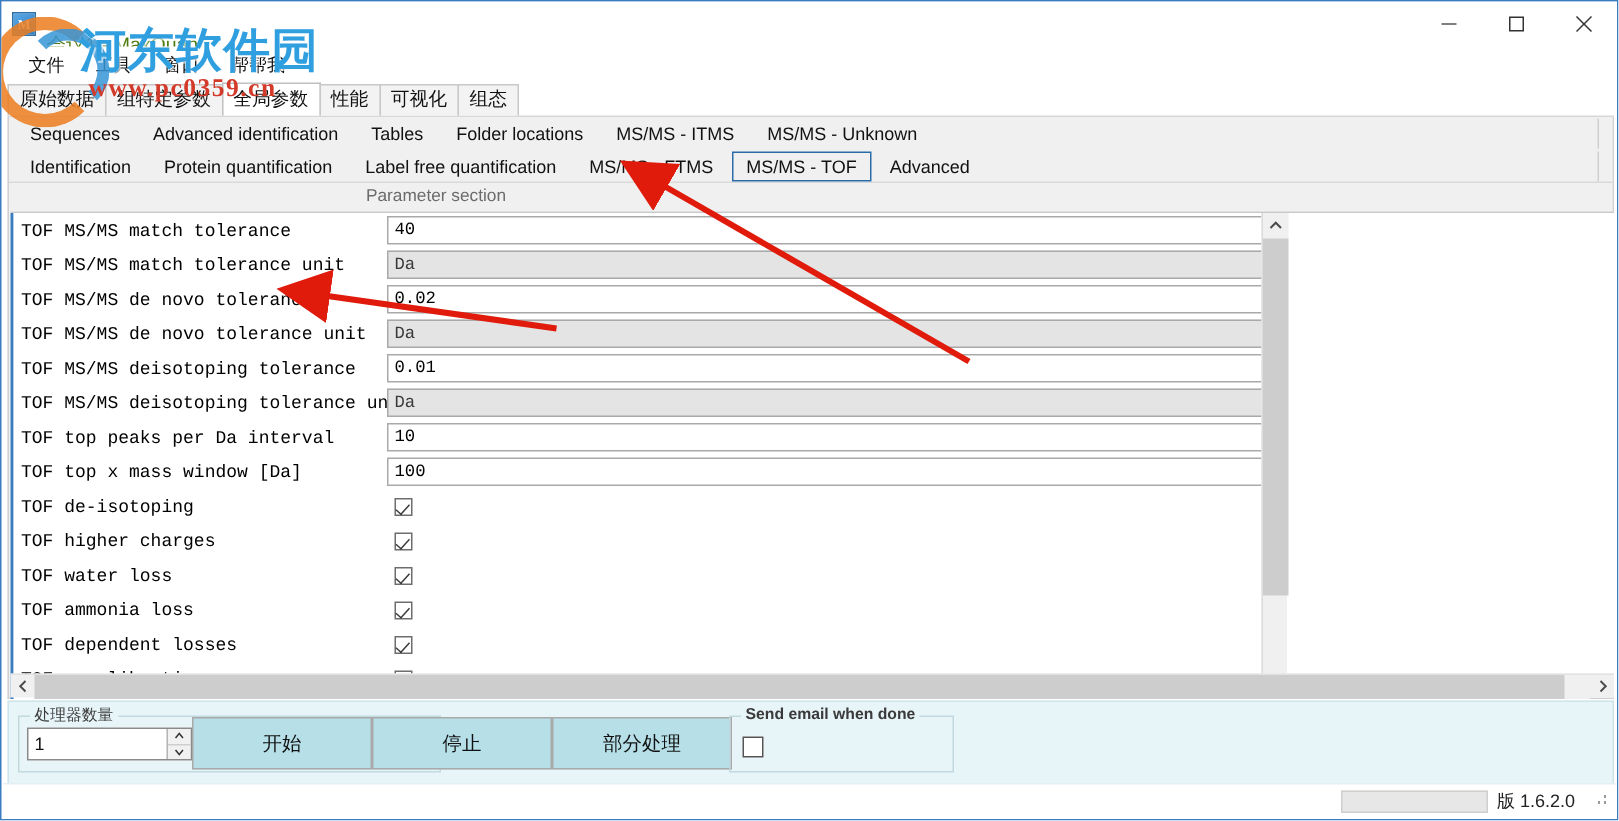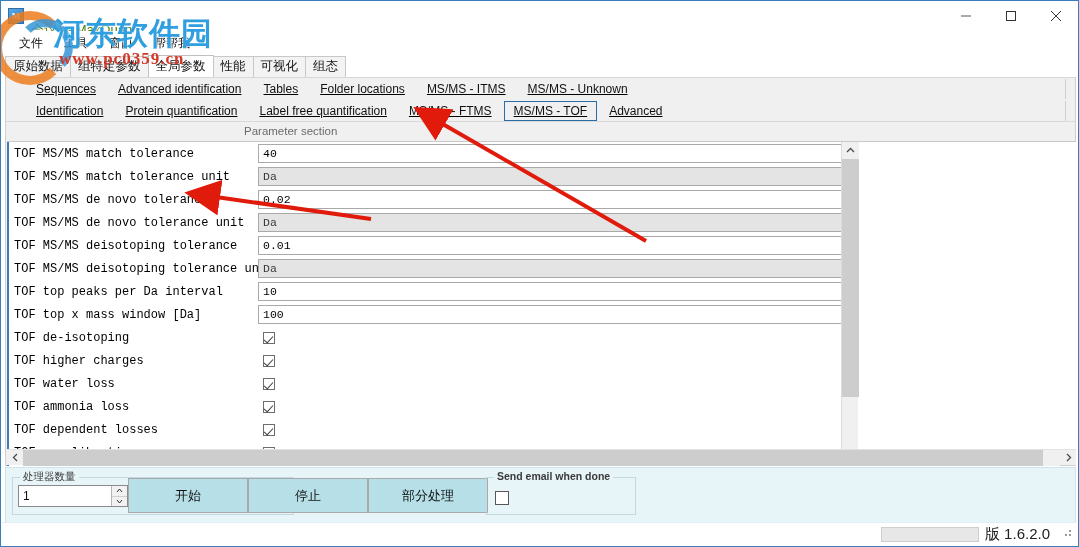--- a/index.html
+++ b/index.html
@@ -74,21 +74,21 @@
 
   
   .panel {
     position: absolute; left: 4px; top: 77px; width: 1071px; height: 388px;
     background: #f0f0f0;
     border: 1px solid #d0d0d0; border-top: none;
   }
 
   .inner-tabs-row {
     display: flex; align-items: center; height: 22px;
-    padding-left: 20px; background: #f0f0f0; text-decoration: underline;
+    padding-left: 4px; background: #f0f0f0;
   }
   .inner-tabs-row.row2 { border-bottom: 1px solid #d9d9d9; }
   .itab {
     font-size: 12px; color: #111;
     padding: 2px 9px; margin-right: 2px; white-space: nowrap;
     border: 1px solid transparent;
     display:flex; align-items:center; height:20px;
   }
   .itab.selected {
     border: 1px solid #2b6ca8; background: #f0f0f0;
@@ -243,21 +243,21 @@
   
   .statusbar {
     position: absolute; left: 1px; bottom: 1px; width: 1075px; height: 23px;
     background: #ffffff; border-top: 1px solid #e4eef5;
     display: flex; align-items: center; justify-content: flex-end;
   }
   .progress {
     width: 98px; height: 15px; background: #e7e7e7; border: 1px solid #cfcfcf;
     margin-right: 6px;
   }
-  .ver { font-size: 15px; color: #222; margin-right: 12px; }
+  .ver { font-size: 12px; color: #222; margin-right: 12px; }
   .grip {
     width: 12px; height: 12px; margin-right: 3px;
     background:
       radial-gradient(circle 1px at 8px 3px, #9a9a9a 99%, transparent) ,
       radial-gradient(circle 1px at 4px 7px, #9a9a9a 99%, transparent),
       radial-gradient(circle 1px at 8px 7px, #9a9a9a 99%, transparent);
   }
 
   
   .wm { position: absolute; pointer-events: none; }

